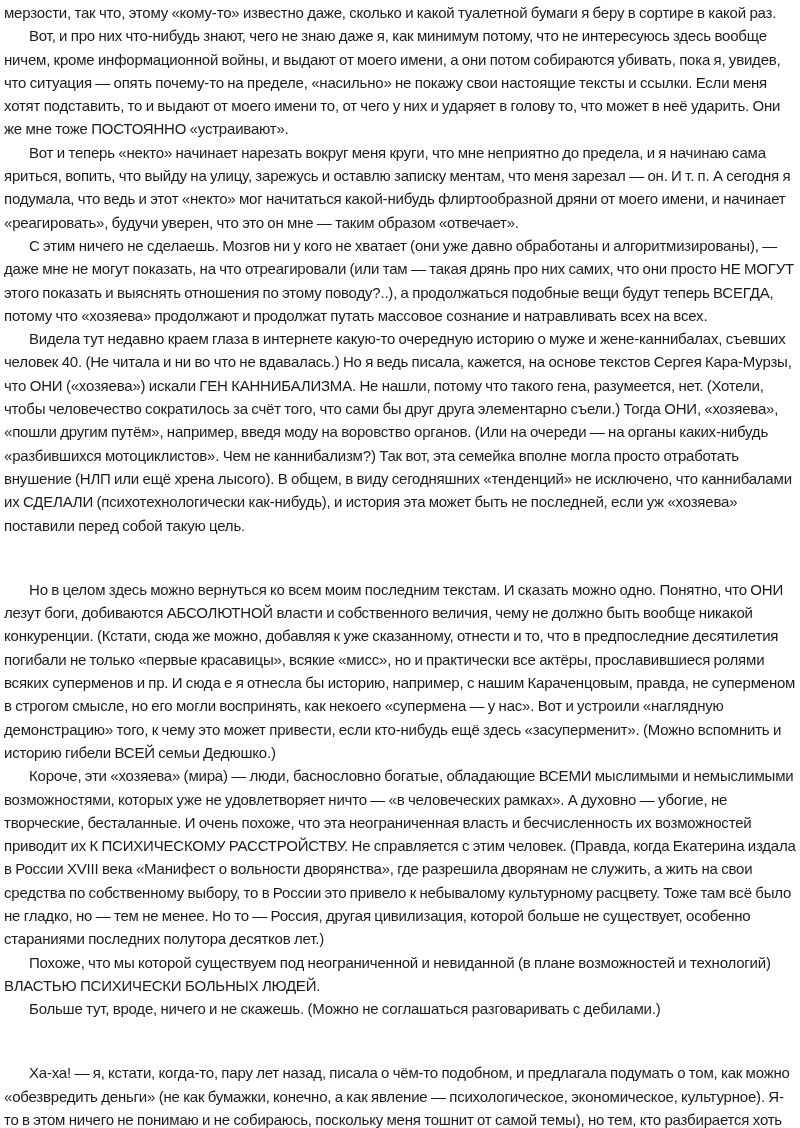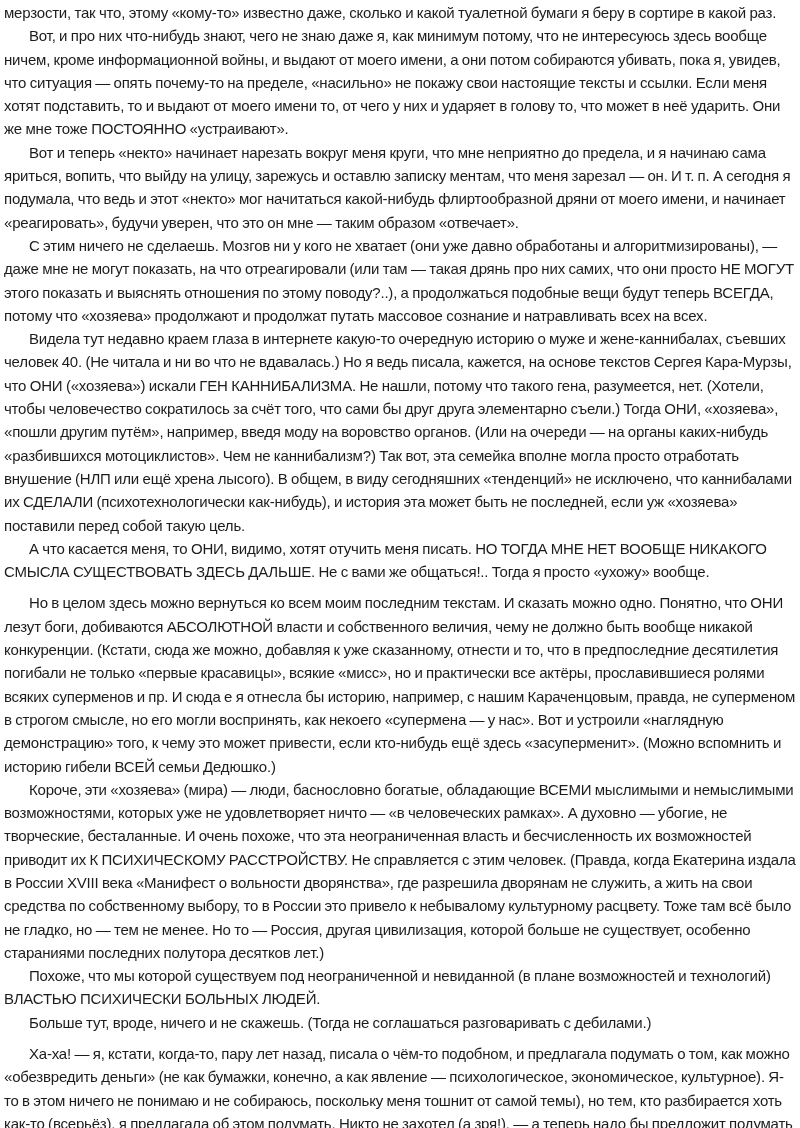--- a/index.html
+++ b/index.html
@@ -26,33 +26,32 @@
     line-height: 23.3px;
     letter-spacing: -0.2px;
     color: #1c1c1c;
     text-align: left;
     word-spacing: -0.5px;
   }
   .doc-body p.para.indent {
     text-indent: 25px;
   }
   .doc-body p.para.gap {
-    margin-top: 8px;
+    margin-top: 41px;
   }
 </style>
 </head>
 <body>
 
 <div class="page">
   <div class="doc-body">
       <p class="para">мерзости, так что, этому «кому-то» известно даже, сколько и какой туалетной бумаги я беру в сортире в какой раз.</p>
       <p class="para indent">Вот, и про них что-нибудь знают, чего не знаю даже я, как минимум потому, что не интересуюсь здесь вообще ничем, кроме информационной войны, и выдают от моего имени, а они потом собираются убивать, пока я, увидев, что ситуация — опять почему-то на пределе, «насильно» не покажу свои настоящие тексты и ссылки. Если меня хотят подставить, то и выдают от моего имени то, от чего у них и ударяет в голову то, что может в неё ударить. Они же мне тоже ПОСТОЯННО «устраивают».</p>
       <p class="para indent">Вот и теперь «некто» начинает нарезать вокруг меня круги, что мне неприятно до предела, и я начинаю сама яриться, вопить, что выйду на улицу, зарежусь и оставлю записку ментам, что меня зарезал — он. И т. п. А сегодня я подумала, что ведь и этот «некто» мог начитаться какой-нибудь флиртообразной дряни от моего имени, и начинает «реагировать», будучи уверен, что это он мне — таким образом «отвечает».</p>
       <p class="para indent">С этим ничего не сделаешь. Мозгов ни у кого не хватает (они уже давно обработаны и алгоритмизированы), — даже мне не могут показать, на что отреагировали (или там — такая дрянь про них самих, что они просто НЕ МОГУТ этого показать и выяснять отношения по этому поводу?..), а продолжаться подобные вещи будут теперь ВСЕГДА, потому что «хозяева» продолжают и продолжат путать массовое сознание и натравливать всех на всех.</p>
       <p class="para indent">Видела тут недавно краем глаза в интернете какую-то очередную историю о муже и жене-каннибалах, съевших человек 40. (Не читала и ни во что не вдавалась.) Но я ведь писала, кажется, на основе текстов Сергея Кара-Мурзы, что ОНИ («хозяева») искали ГЕН КАННИБАЛИЗМА. Не нашли, потому что такого гена, разумеется, нет. (Хотели, чтобы человечество сократилось за счёт того, что сами бы друг друга элементарно съели.) Тогда ОНИ, «хозяева», «пошли другим путём», например, введя моду на воровство органов. (Или на очереди — на органы каких-нибудь «разбившихся мотоциклистов». Чем не каннибализм?) Так вот, эта семейка вполне могла просто отработать внушение (НЛП или ещё хрена лысого). В общем, в виду сегодняшних «тенденций» не исключено, что каннибалами их СДЕЛАЛИ (психотехнологически как-нибудь), и история эта может быть не последней, если уж «хозяева» поставили перед собой такую цель.</p>
-      <p class="para indent">А что касается меня, то ОНИ, видимо, хотят отучить меня писать. НО ТОГДА МНЕ НЕТ ВООБЩЕ НИКАКОГО СМЫСЛА СУЩЕСТВОВАТЬ ЗДЕСЬ ДАЛЬШЕ. Не с вами же общаться!.. Тогда я просто «ухожу» вообще.</p>
       <p class="para indent gap">Но в целом здесь можно вернуться ко всем моим последним текстам. И сказать можно одно. Понятно, что ОНИ лезут боги, добиваются АБСОЛЮТНОЙ власти и собственного величия, чему не должно быть вообще никакой конкуренции. (Кстати, сюда же можно, добавляя к уже сказанному, отнести и то, что в предпоследние десятилетия погибали не только «первые красавицы», всякие «мисс», но и практически все актёры, прославившиеся ролями всяких суперменов и пр. И сюда е я отнесла бы историю, например, с нашим Караченцовым, правда, не суперменом в строгом смысле, но его могли воспринять, как некоего «супермена — у нас». Вот и устроили «наглядную демонстрацию» того, к чему это может привести, если кто-нибудь ещё здесь «засуперменит». (Можно вспомнить и историю гибели ВСЕЙ семьи Дедюшко.)</p>
       <p class="para indent">Короче, эти «хозяева» (мира) — люди, баснословно богатые, обладающие ВСЕМИ мыслимыми и немыслимыми возможностями, которых уже не удовлетворяет ничто — «в человеческих рамках». А духовно — убогие, не творческие, бесталанные. И очень похоже, что эта неограниченная власть и бесчисленность их возможностей приводит их К ПСИХИЧЕСКОМУ РАССТРОЙСТВУ. Не справляется с этим человек. (Правда, когда Екатерина издала в России XVIII века «Манифест о вольности дворянства», где разрешила дворянам не служить, а жить на свои средства по собственному выбору, то в России это привело к небывалому культурному расцвету. Тоже там всё было не гладко, но — тем не менее. Но то — Россия, другая цивилизация, которой больше не существует, особенно стараниями последних полутора десятков лет.)</p>
       <p class="para indent">Похоже, что мы которой существуем под неограниченной и невиданной (в плане возможностей и технологий) ВЛАСТЬЮ ПСИХИЧЕСКИ БОЛЬНЫХ ЛЮДЕЙ.</p>
-      <p class="para indent">Больше тут, вроде, ничего и не скажешь. (Тогда не соглашаться разговаривать с дебилами.)</p>
+      <p class="para indent">Больше тут, вроде, ничего и не скажешь. (Можно не соглашаться разговаривать с дебилами.)</p>
       <p class="para indent gap">Ха-ха! — я, кстати, когда-то, пару лет назад, писала о чём-то подобном, и предлагала подумать о том, как можно «обезвредить деньги» (не как бумажки, конечно, а как явление — психологическое, экономическое, культурное). Я-то в этом ничего не понимаю и не собираюсь, поскольку меня тошнит от самой темы), но тем, кто разбирается хоть как-то (всерьёз), я предлагала об этом подумать. Никто не захотел (а зря!), — а теперь надо бы предложит подумать о том, как бы «обезвредить» (понятно, что они сами меня «обезвредят», но они этим 50 лет занимаются, — когда-нибудь, понятно, довершат), подумать, — как бы «обезвредить» закушавшихся до функциональных расстройств представителей крупнейшего капитала и высшей власти. А заодно предотвратить дальнейшие прецеденты. Интересно?..  /17:50/</p>
     </div>
 </div>
 
 </body></html>

